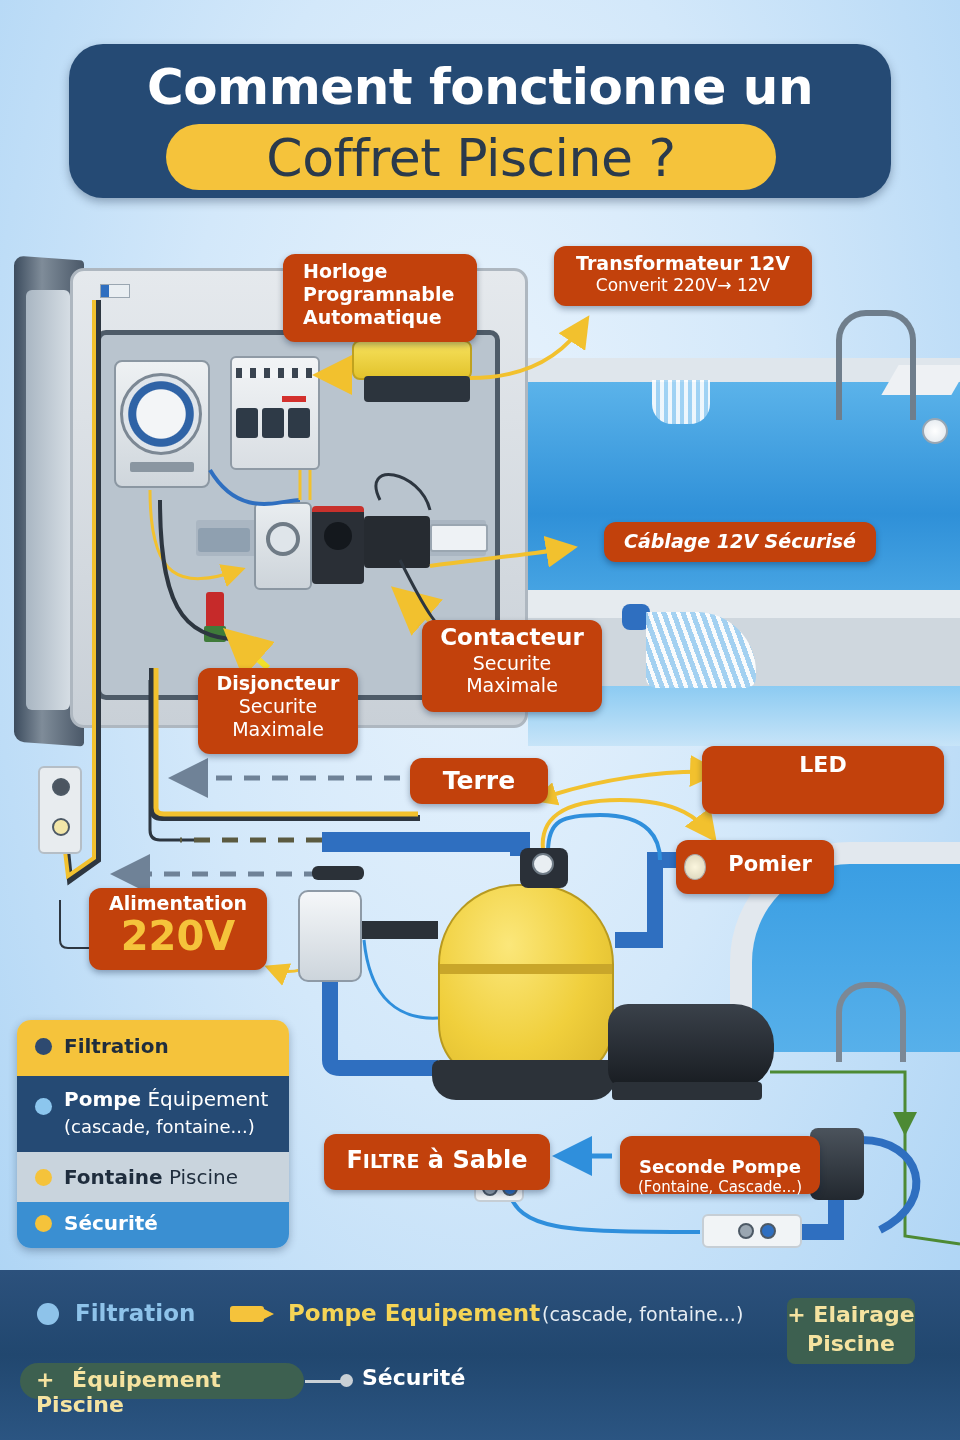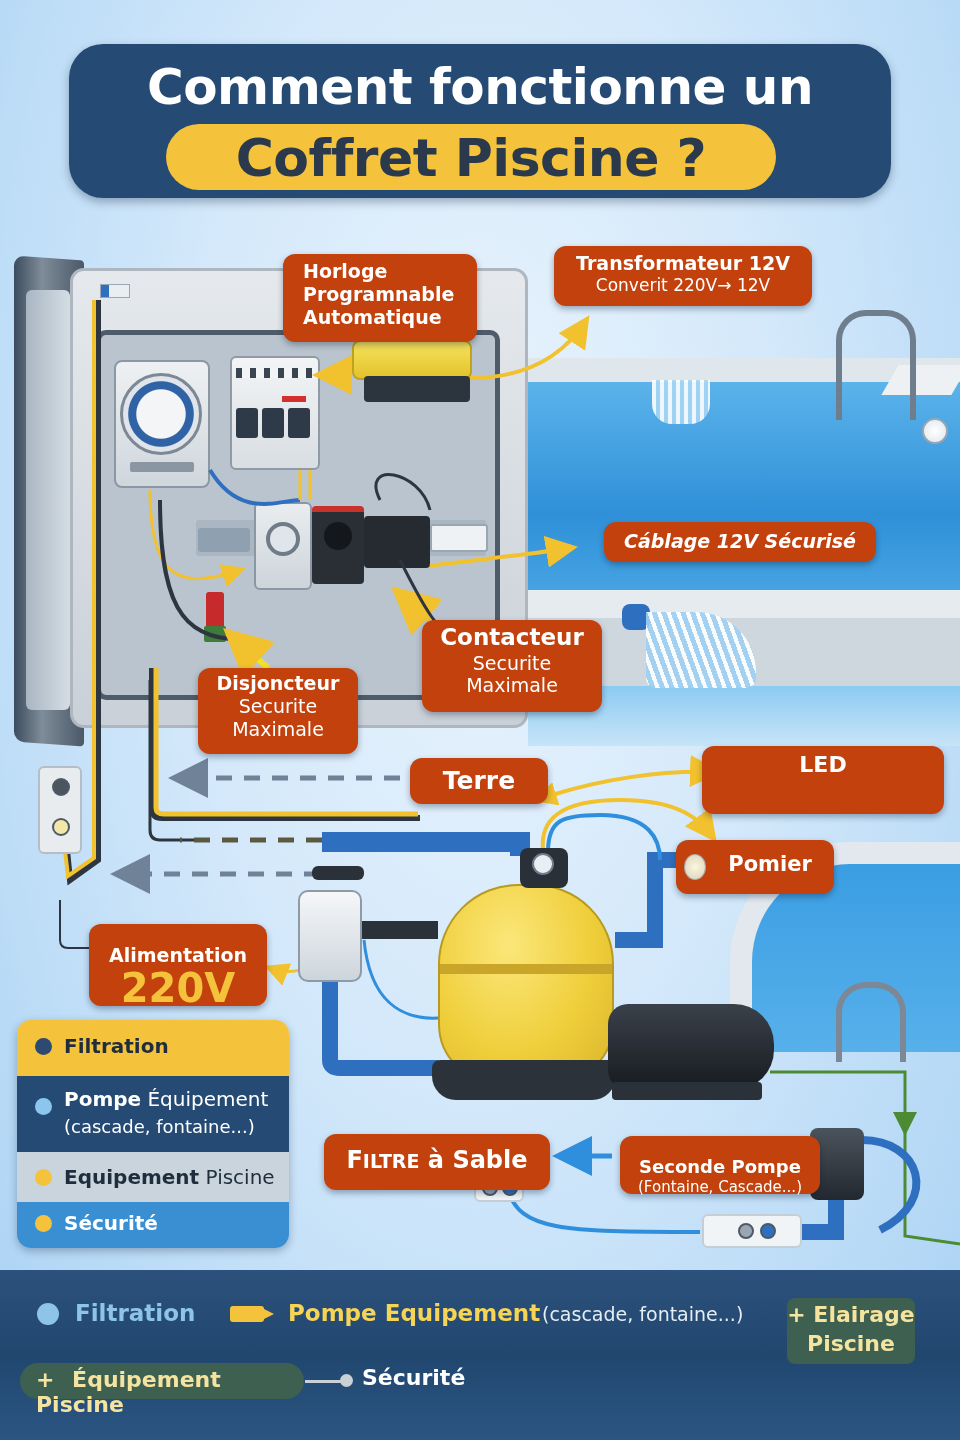--- a/index.html
+++ b/index.html
@@ -20,21 +20,21 @@
   .title-line1 {
     left: 0; top: 14px; width: 100%; text-align: center;
     color: #ffffff; font-weight: bold; font-size: 50px; letter-spacing: -0.5px;
   }
   .title-pill {
     left: 97px; top: 80px; width: 610px; height: 66px;
     background: #f5c33b; border-radius: 34px;
   }
   .title-line2 {
     left: 0; top: 4px; width: 100%; text-align: center;
-    color: #2a3a4c; font-weight: bold; font-size: 52px; letter-spacing: -0.5px;
+    color: #2a3a4c; font-weight: normal; font-size: 52px; letter-spacing: -0.5px;
   }
 
   
   .label {
     background: #c2410c; color: #ffffff; border-radius: 12px;
     box-shadow: 0 3px 6px rgba(10,30,60,.35);
     text-align: center; line-height: 1.2;
   }
   .label .strong { font-weight: bold; }
   .label .sub { font-weight: normal; }
@@ -400,21 +400,21 @@
 
 <div class="abs label" style="left:702px;top:746px;width:242px;height:68px;padding-top:6px;font-size:22px;font-weight:bold;">
   <div>LED</div>
 </div>
 
 <div class="abs label" style="left:676px;top:840px;width:158px;height:54px;padding-top:12px;padding-left:30px;font-size:21px;font-weight:bold;">
   <span class="abs" style="left:8px;top:14px;width:22px;height:26px;border-radius:50%;background:radial-gradient(circle,#fbf6de,#d7d2b8);border:1px solid #aaa;"></span>
   <span>Pomier</span>
 </div>
 
-<div class="abs label" style="left:89px;top:924px;width:178px;height:82px;padding-top:20px;">
+<div class="abs label" style="left:89px;top:888px;width:178px;height:82px;padding-top:4px;">
   <div class="strong" style="font-size:19px;">Alimentation</div>
   <div class="strong" style="font-size:40px;color:#f5c33b;line-height:1.05;">220V</div>
 </div>
 
 <div class="abs label" style="left:324px;top:1134px;width:226px;height:56px;padding-top:12px;font-size:24px;font-weight:bold;">
   <span>F</span><span style="font-size:19px;">ILTRE</span><span> à Sable</span>
 </div>
 
 <div class="abs label" style="left:612px;top:1136px;width:200px;height:58px;padding-top:20px;margin-left:8px;">
   <div class="strong" style="font-size:18px;">Seconde Pompe</div>
@@ -428,21 +428,21 @@
   </div>
   <div class="legend-row" style="top:56px;height:76px;padding-top:10px;background:#254a74;">
     <span class="legend-dot" style="background:#8cc6ee;margin-top:12px;"></span>
     <span class="legend-text" style="color:#ffffff;">
       <b>Pompe</b><span> Équipement</span><br>
       <span style="font-size:18px;">(cascade, fontaine...)</span>
     </span>
   </div>
   <div class="legend-row" style="top:132px;height:50px;padding-top:12px;background:#c9d4dd;">
     <span class="legend-dot" style="background:#f5c33b;"></span>
-    <span class="legend-text" style="color:#1f2d3d;"><b>Equipement</b><span> Piscine</span></span>
+    <span class="legend-text" style="color:#1f2d3d;"><b>Fontaine</b><span> Piscine</span></span>
   </div>
   <div class="legend-row" style="top:182px;height:46px;padding-top:8px;background:#3a8fd2;">
     <span class="legend-dot" style="background:#f5c33b;"></span>
     <span class="legend-text" style="color:#ffffff;font-weight:bold;">Sécurité</span>
   </div>
 </div>
 
 <div class="abs bottom">
   <span class="abs" style="left:37px;top:33px;width:22px;height:22px;border-radius:50%;background:#8ec3ea;"></span>
   <span class="bt" style="left:75px;top:30px;color:#8ec3ea;">Filtration</span>

